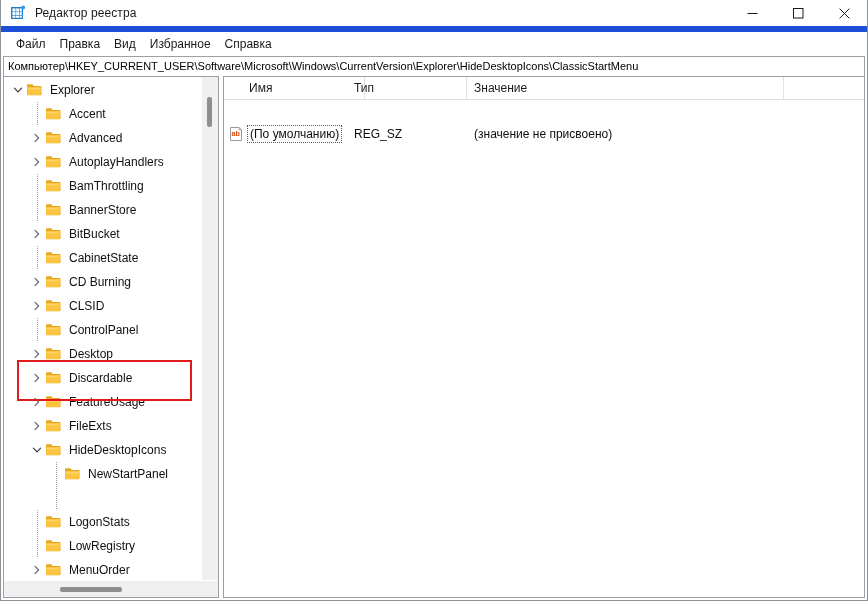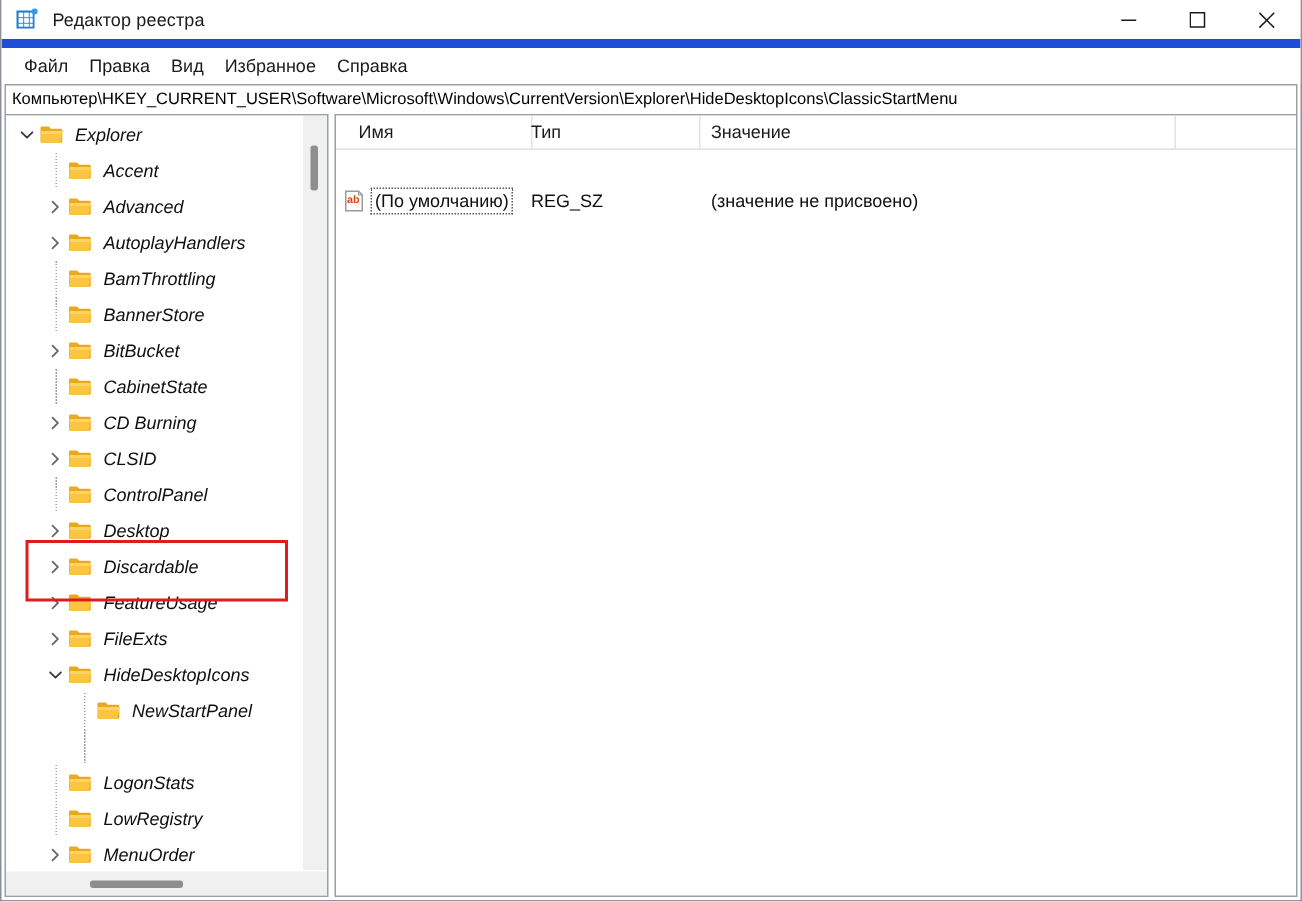--- a/index.html
+++ b/index.html
@@ -146,21 +146,21 @@
   .folder svg { display: block; }
   .node-label {
     font-size: 12px;
     color: #0f0f0f;
     line-height: 16px;
     padding: 2px 4px 2px 1px;
   }
   .node.selected .node-label {
     background: #cdcdcd;
   }
-  .lbl-wrap { display: flex; align-items: center; font-style: italic; }
+  .lbl-wrap { display: flex; align-items: center; }
 
   
   .ind { flex: 0 0 auto; height: 24px; }
 
   
   #tree-vscroll {
     position: absolute;
     right: 0; top: 0;
     width: 17px; bottom: 17px;
     background: #f0f0f0;
@@ -659,21 +659,21 @@
       <div id="tree-hscroll">
         <div id="tree-hthumb"></div>
       </div>
       <div id="annotation" style="left: 13px; top: 283px; width: 175px; height: 41px; border-color: rgb(224, 27, 27);"></div>
     </div>
 
     <div id="splitter"></div>
 
     <div id="right-pane">
       <div id="list-header">
-          <div class="hcell" style="left: 8px; width: 123px;">Имя</div>
+          <div class="hcell" style="left: 18px; width: 123px;">Имя</div>
           <div class="hcell" style="left: 243px; width: 317px;">Значение</div>
           <div class="hcell" style="left: 123px; width: 120px;">Тип</div>
         </div>
       <div id="row-area">
           <div class="lrow">
             <div class="cell name-cell" style="left: 4px;">
               <span class="ab-icon">
                 <svg width="16" height="16" viewBox="0 0 16 16">
                   <path d="M2.5 1.5 H11 L13.5 4 V14.5 H2.5 Z" fill="#ffffff" stroke="#9a9a9a" stroke-width="1"></path>
                   <path d="M11 1.5 V4 H13.5 Z" fill="#e4e4e4" stroke="#9a9a9a" stroke-width="0.7"></path>

